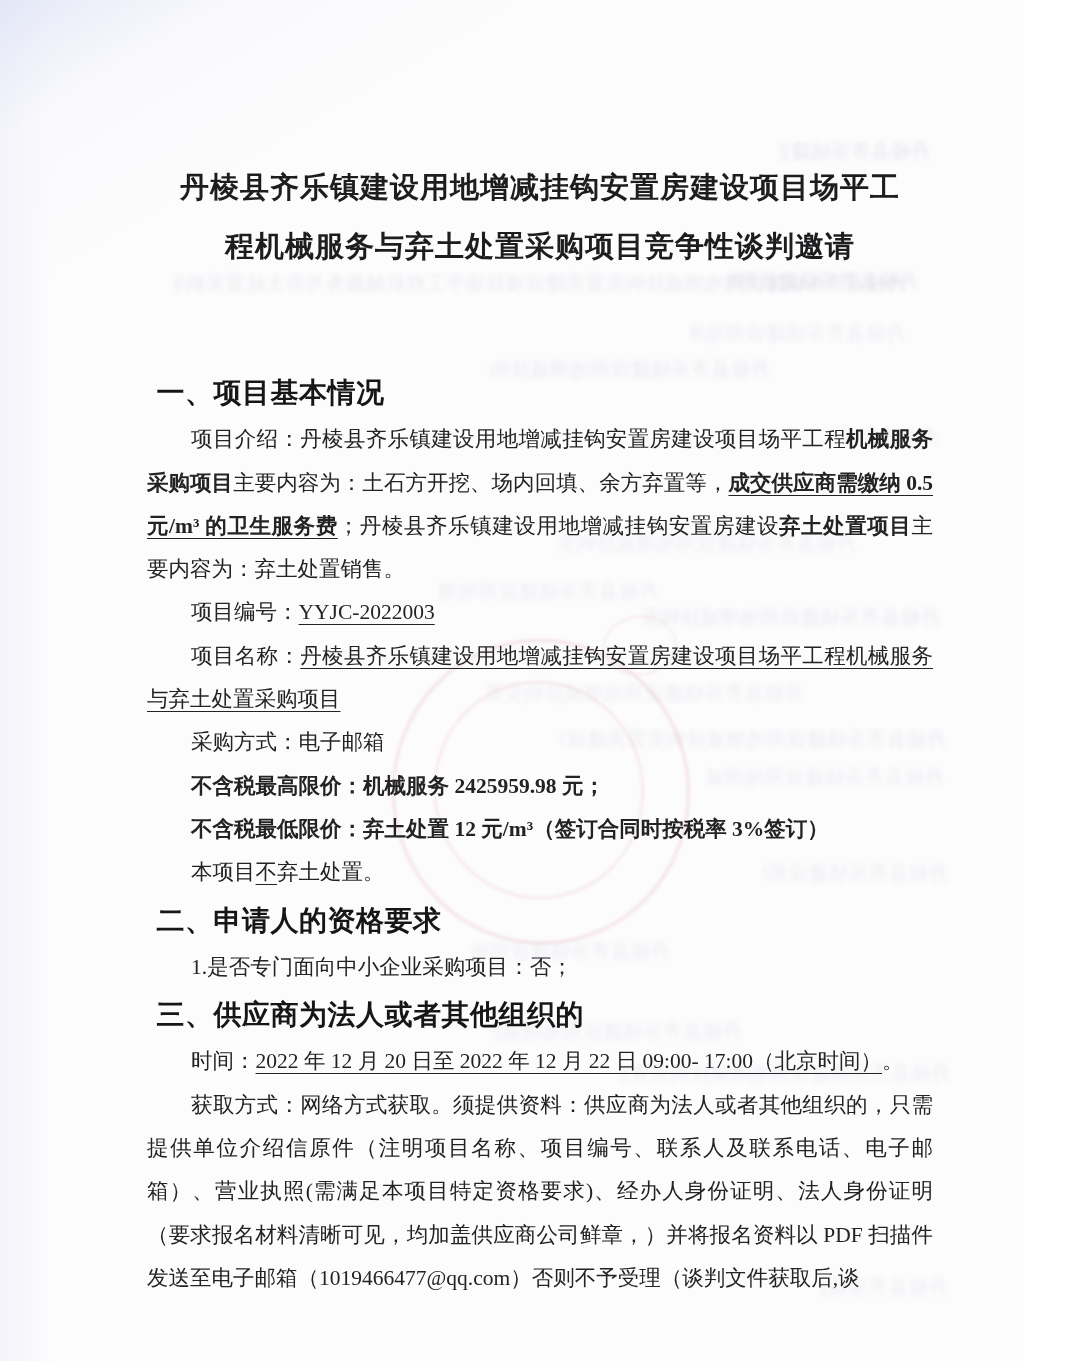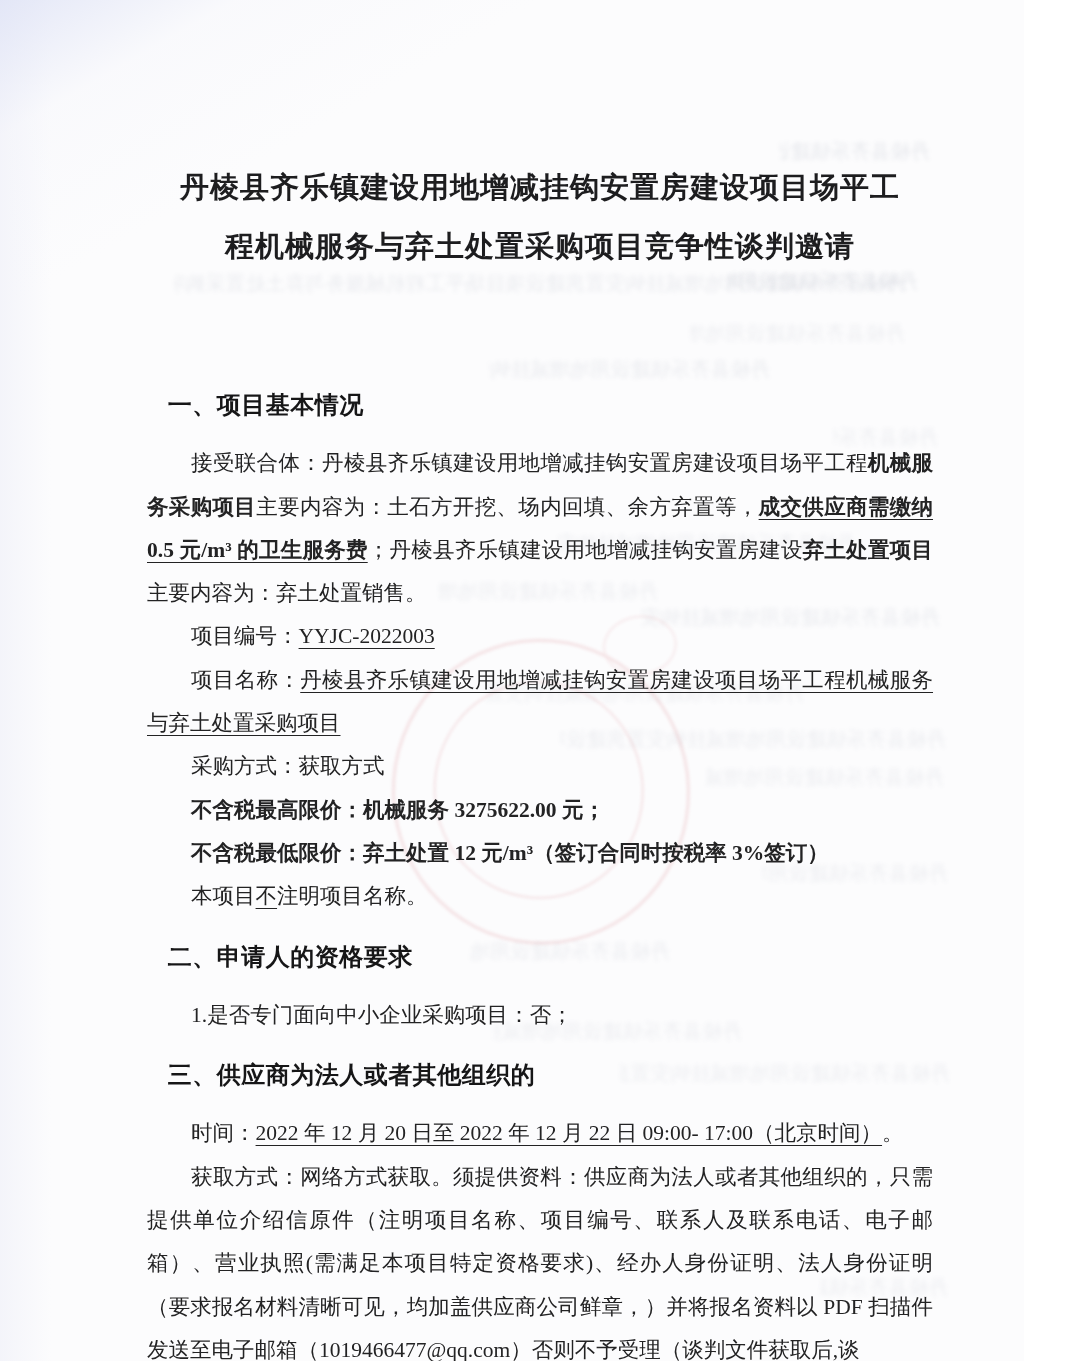--- a/index.html
+++ b/index.html
@@ -53,22 +53,22 @@
     position:absolute;left:147px;top:158px;width:786px;z-index:2;
     text-align:center;font-weight:700;font-size:29px;line-height:59px;
     letter-spacing:1px;color:#1d1d1f;
   }
   .doc-body{
     position:absolute;left:147px;top:367px;width:786px;z-index:2;
     font-size:21.5px;line-height:43.3px;text-align:justify;
   }
   .doc-body p{margin:0;text-indent:2.05em;}
   .doc-body h2{
-    margin:16px;font-family:"Liberation Sans","DejaVu Sans",sans-serif;
-    font-size:24px;font-weight:700;line-height:43.3px;
+    margin:4px;font-family:"Liberation Sans","DejaVu Sans",sans-serif;
+    font-size:28px;font-weight:700;line-height:43.3px;
     color:#161617;letter-spacing:.5px;text-indent:.2em;
   }
   .bd{font-weight:700;}
   .u{text-decoration:underline;text-underline-offset:5px;text-decoration-thickness:1.2px;}
 </style>
 </head>
 <body>
 
 <div class="page">
 
@@ -97,34 +97,34 @@
     <div class="c2"></div>
     <div class="c3"></div>
   </div>
 
   <div class="doc-title"><span>丹棱县齐乐镇建设用地增减挂钩安置房建设项目场平工</span><br><span>程机械服务与弃土处置采购项目竞争性谈判邀请</span></div>
 
   <div class="doc-body">
 
     <h2>一、项目基本情况</h2>
 
-    <p><span>接受联合体：丹棱县齐乐镇建设用地增减挂钩安置房建设项目场平工程</span><span class="bd">机械服务采购项目</span><span>主要内容为：土石方开挖、场内回填、余方弃置等，</span><span class="bd u">成交供应商需缴纳 0.5 元/m³ 的卫生服务费</span><span>；丹棱县齐乐镇建设用地增减挂钩安置房建设</span><span class="bd">弃土处置项目</span><span>主要内容为：弃土处置销售。</span></p>
+    <p><span>项目介绍：丹棱县齐乐镇建设用地增减挂钩安置房建设项目场平工程</span><span class="bd">机械服务采购项目</span><span>主要内容为：土石方开挖、场内回填、余方弃置等，</span><span class="bd u">成交供应商需缴纳 0.5 元/m³ 的卫生服务费</span><span>；丹棱县齐乐镇建设用地增减挂钩安置房建设</span><span class="bd">弃土处置项目</span><span>主要内容为：弃土处置销售。</span></p>
 
     <p><span>项目编号：</span><span class="u">YYJC-2022003</span></p>
 
     <p><span>项目名称：</span><span class="u">丹棱县齐乐镇建设用地增减挂钩安置房建设项目场平工程机械服务与弃土处置采购项目</span></p>
 
-    <p><span>采购方式：</span><span>获取方式</span></p>
+    <p><span>采购方式：</span><span>电子邮箱</span></p>
 
-    <p><span class="bd">不含税最高限价：机械服务 3275622.00 元；</span></p>
+    <p><span class="bd">不含税最高限价：机械服务 2425959.98 元；</span></p>
 
     <p><span class="bd">不含税最低限价：弃土处置 12 元/m³（签订合同时按税率 3%签订）</span></p>
 
 
-    <p><span>本项目</span><span class="u">不</span><span>注明项目名称。</span></p>
+    <p><span>本项目</span><span class="u">不</span><span>弃土处置。</span></p>
 
     <h2>二、申请人的资格要求</h2>
 
     <p>1.是否专门面向中小企业采购项目：否；</p>
 
 
     <h2>三、供应商为法人或者其他组织的</h2>
 
     <p><span>时间：</span><span class="u">2022 年 12 月 20 日至 2022 年 12 月 22 日 09:00- 17:00（北京时间）</span><span>。</span></p>
 

